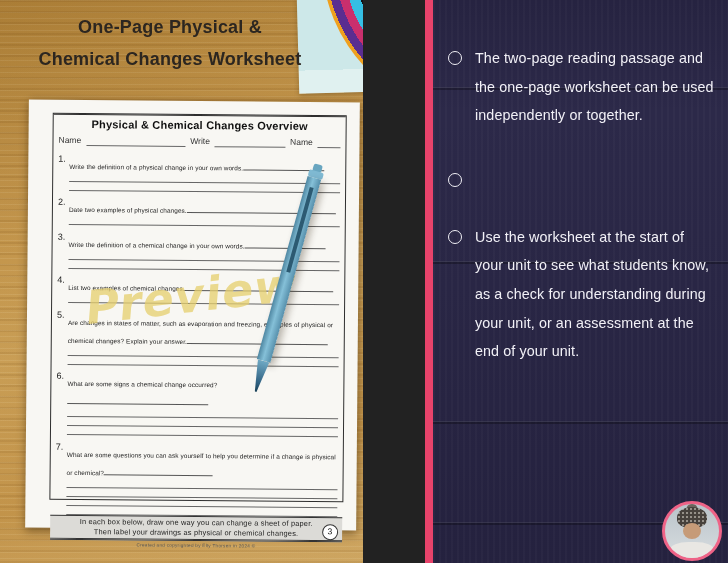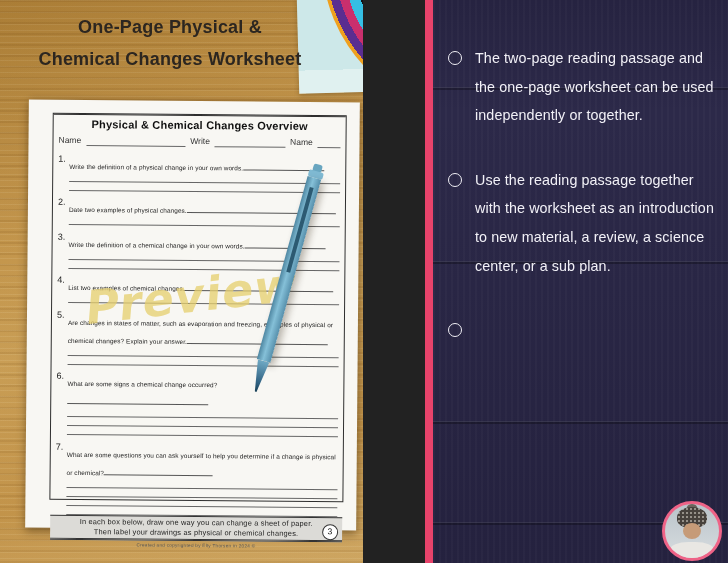--- a/index.html
+++ b/index.html
@@ -220,24 +220,24 @@
     <div class="seam" style="top:421px"></div>
     <div class="seam" style="top:522px"></div>
 
     <ul class="bullets">
       <li>
         <span class="bcirc"></span>
         <span class="btext">The two-page reading passage and the one-page worksheet can be used independently or together.</span>
       </li>
       <li>
         <span class="bcirc"></span>
-        <span class="btext">Use the reading passage together with the worksheet as an introduction to new material, a review, a science center, or a sub plan.</span>
       </li>
       <li>
         <span class="bcirc"></span>
+        <span class="btext">Use the worksheet at the start of your unit to see what students know, as a check for understanding during your unit, or an assessment at the end of your unit.</span>
       </li>
     </ul>
 
     <div class="avatar">
       <div class="av-pom"></div>
       <div class="av-hat"></div>
       <div class="av-face"></div>
       <div class="av-body"></div>
     </div>
   </div>

